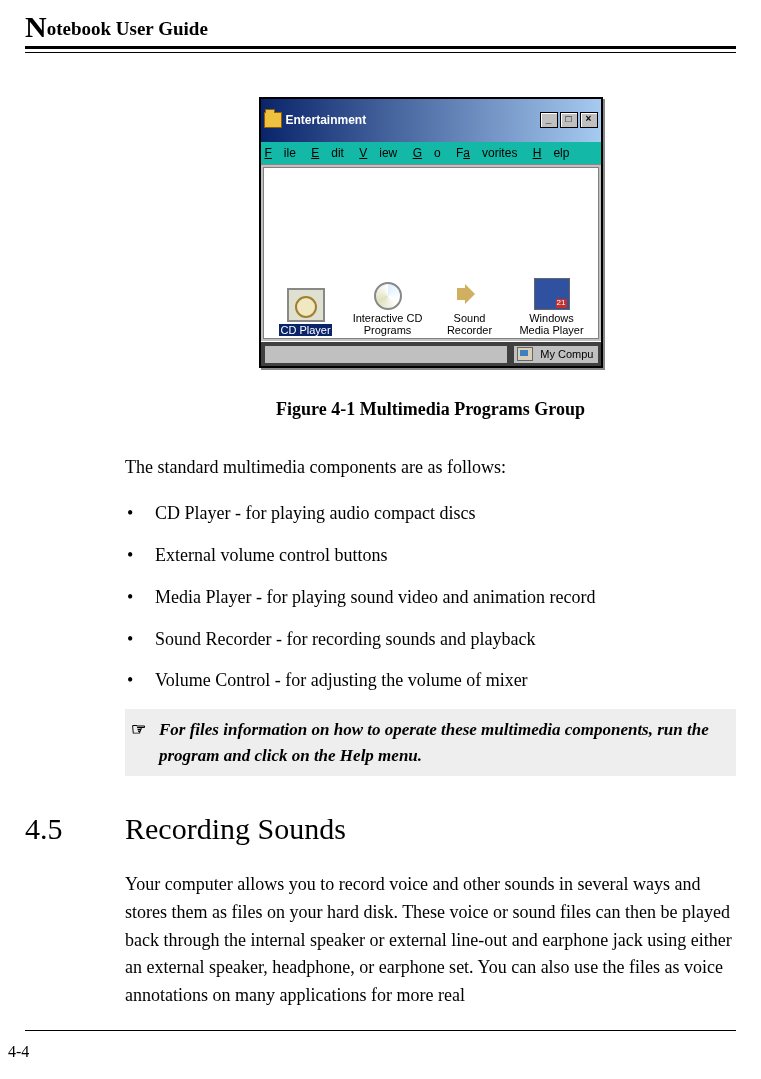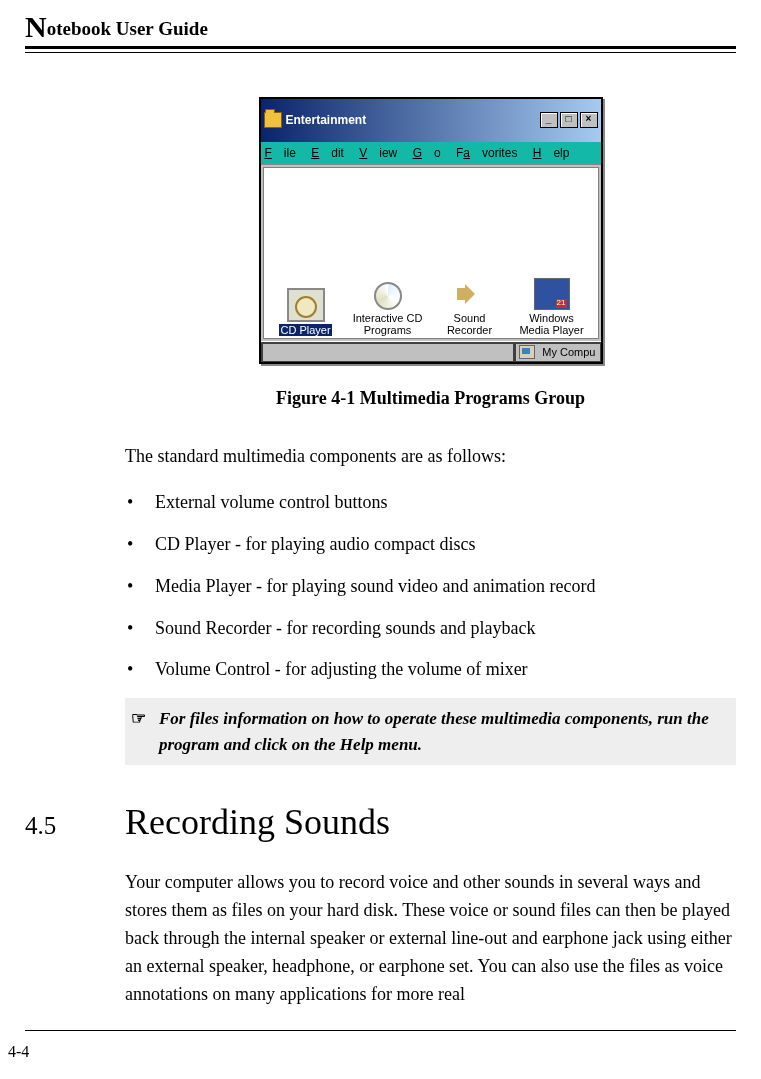--- a/index.html
+++ b/index.html
@@ -197,39 +197,39 @@
     content:"21";position:absolute;bottom:1px;right:2px;
     font-size:8px;color:#fff;background:#c03030;padding:0 1px;
   }
   .statusbar {
     display:flex;
     background:#c0c0c0;
     border-top:1px solid #fff;
     font-size:11px;
   }
   .statusbar .cell {
-    border:1px solid #404040;
+    border:3px solid #404040;
     box-shadow: inset 1px 1px 0 #404040;
     padding:1px 4px;
     height:16px;
     display:flex;
     align-items:center;
     gap:7px;
   }
   .statusbar .cell:first-child { flex:1; }
   .mc-icon{
     width:14px;height:12px;border:1px solid #666;background:#d8d0b8;position:relative;
   }
   .mc-icon::after{content:"";position:absolute;top:2px;left:2px;width:8px;height:6px;background:#4080c0;}
   .figure-caption {
     text-align: center;
     font-weight: bold;
     font-family: Georgia, "Times New Roman", serif;
     font-size: 18px;
-    margin: 14px 0 30px 0;
+    margin: 21px 0 30px 0;
   }
   .body-p {
     margin: 0 0 18px 0;
   }
   ul.bullets {
     list-style: none;
     padding: 0;
     margin: 0 0 12px 0;
   }
   ul.bullets li {
@@ -260,26 +260,26 @@
     top: 8px;
     font-style: normal;
   }
   .section {
     display: flex;
     align-items: baseline;
     margin-left: -100px;
     margin-bottom: 18px;
   }
   .section-num {
-    font-size: 25px;
+    font-size: 30px;
     font-family: Georgia, serif;
     width: 100px;
   }
   .section-title {
-    font-size: 36px;
+    font-size: 30px;
     font-family: Georgia, serif;
   }
 </style>
 </head>
 <body>
 
 <div class="page-header">
   <span class="dropcap">N</span><span>otebook User Guide</span>
   <div class="hr-top"></div>
 </div>
@@ -331,22 +331,22 @@
         </div>
       </div>
     </div>
   </div>
 
   <div class="figure-caption">Figure 4-1    Multimedia Programs Group</div>
 
   <p class="body-p">The standard multimedia components are as follows:</p>
 
   <ul class="bullets">
+    <li>CD Player - for playing audio compact discs</li>
     <li>External volume control buttons</li>
-    <li>CD Player - for playing audio compact discs</li>
     <li>Media Player - for playing sound video and animation record</li>
     <li>Sound Recorder - for recording sounds and playback</li>
     <li>Volume Control - for adjusting the volume of mixer</li>
   </ul>
 
   <div class="note-box">
     <span class="hand">☞</span>
     <span>For files information on how to operate these multimedia components, run the program and click on the Help menu.</span>
   </div>
 

